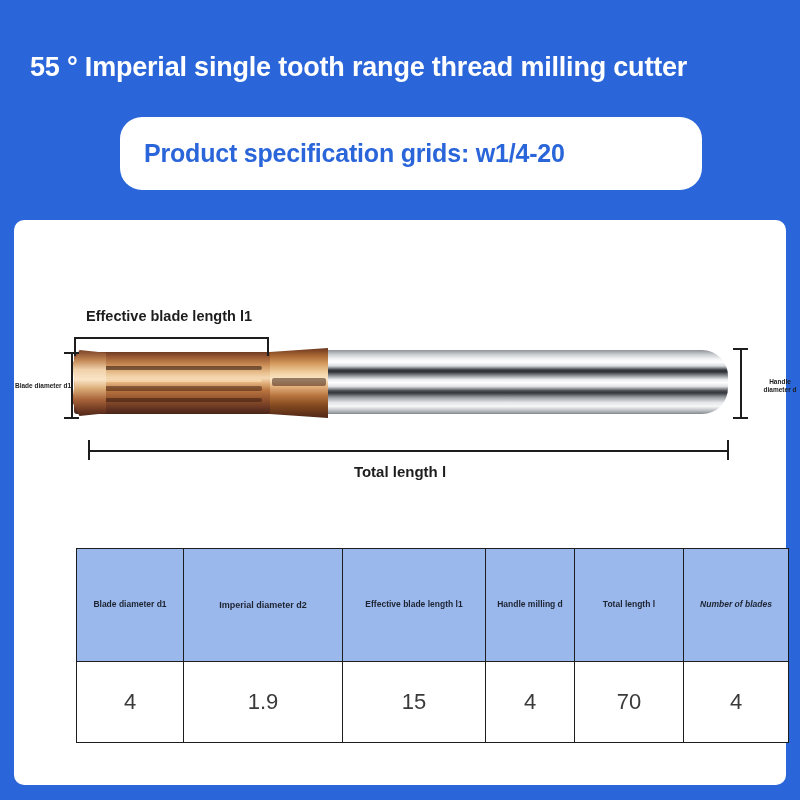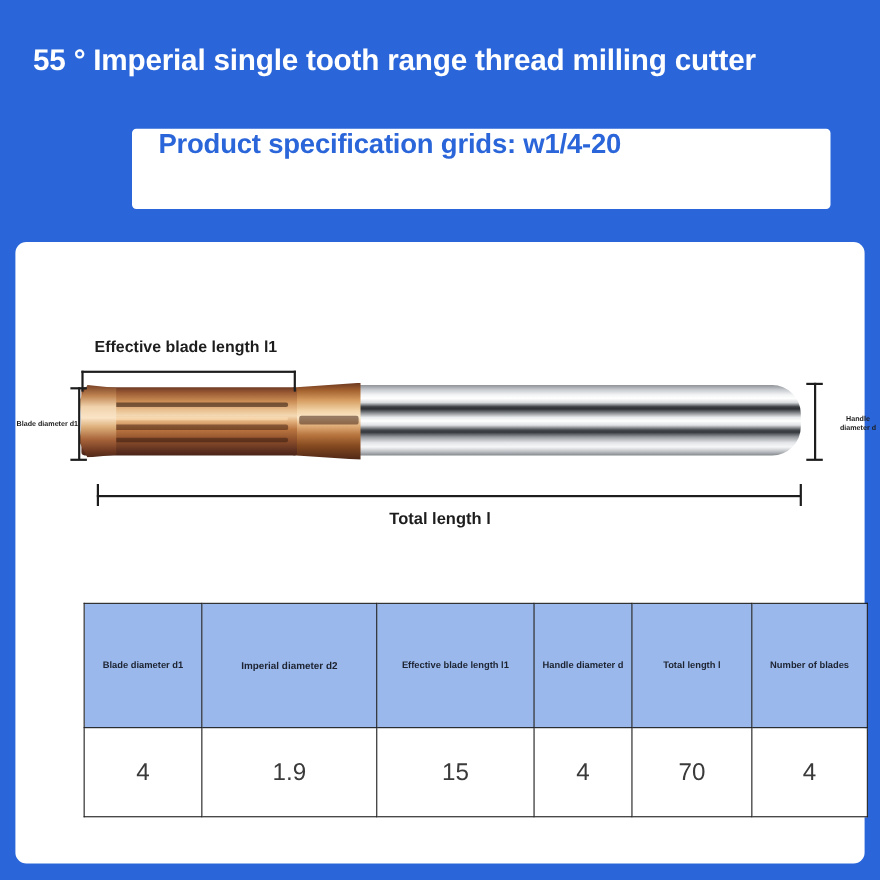--- a/index.html
+++ b/index.html
@@ -12,37 +12,38 @@
     background: #2a66d9;
     font-family: "Liberation Sans", sans-serif;
     overflow: hidden;
     position: relative;
   }
 
   
   .page-title {
     position: absolute;
     left: 30px;
-    top: 40px;
+    top: 52px;
     font-size: 27px;
     font-weight: bold;
     color: #ffffff;
     letter-spacing: -0.2px;
     white-space: nowrap;
   }
 
   .spec-badge {
     position: absolute;
     left: 120px;
     top: 117px;
-    width: 635px;
+    width: 582px;
     height: 73px;
     background: #ffffff;
-    border-radius: 4px;
+    border-radius: 22px;
     display: flex;
+    align-items: center;
     box-sizing: border-box;
     padding-left: 24px;
   }
   .spec-badge-text {
     font-size: 25px;
     font-weight: bold;
     color: #2a66d9;
     letter-spacing: -0.2px;
     white-space: nowrap;
   }
@@ -312,23 +313,23 @@
 <div class="dim-cap" style="left:88px; top:440px; height:20px;"></div>
 <div class="dim-cap" style="left:727px; top:440px; height:20px;"></div>
 <div class="label-total">Total length l</div>
 
 <table class="spec-table">
   <thead>
     <tr>
       <th style="width:96px;">Blade diameter d1</th>
       <th class="wide" style="width:148px;">Imperial diameter d2</th>
       <th style="width:132px;">Effective blade length l1</th>
-      <th style="width:78px;">Handle diameter d</th>
+      <th style="width:78px;">Handle milling d</th>
       <th style="width:98px;">Total length l</th>
-      <th style="width:94px;">Number of blades</th>
+      <th style="width:94px;font-style:italic;">Number of blades</th>
     </tr>
   </thead>
   <tbody>
     <tr>
       <td>4</td>
       <td>1.9</td>
       <td>15</td>
       <td>4</td>
       <td>70</td>
       <td>4</td>

